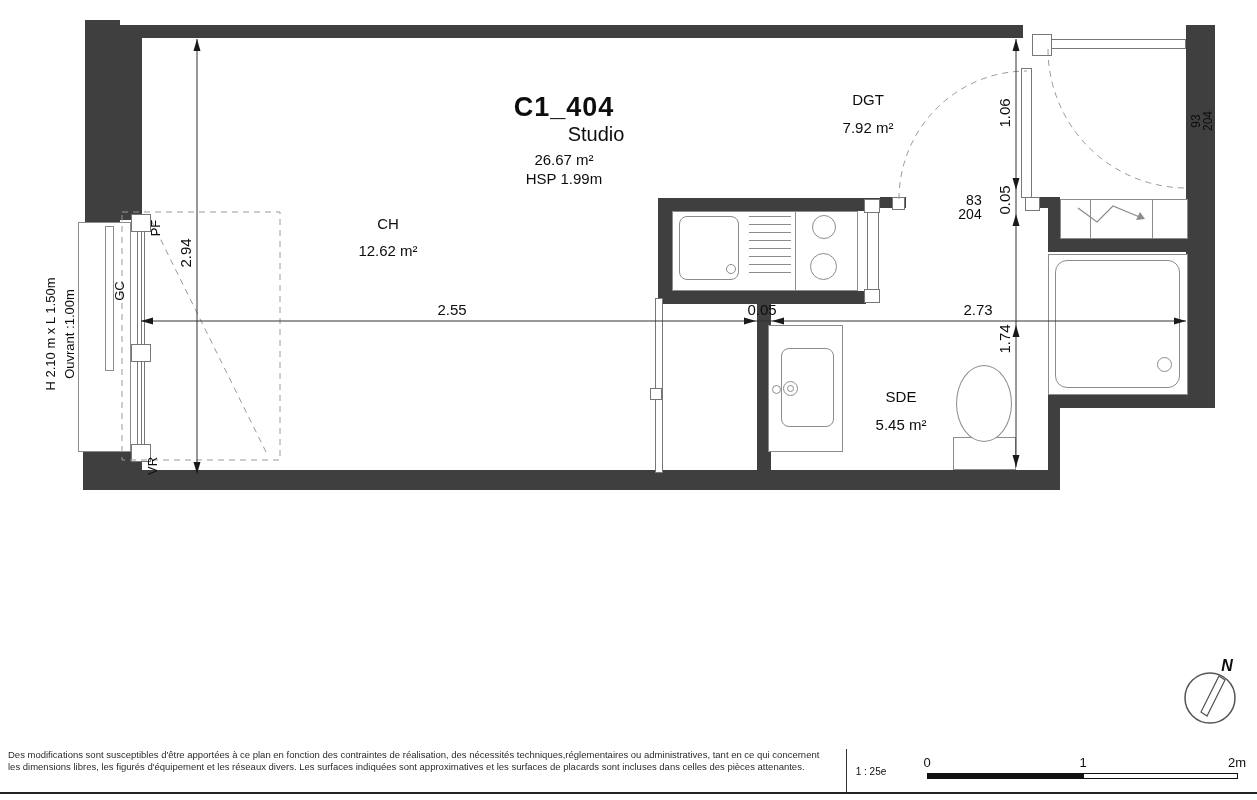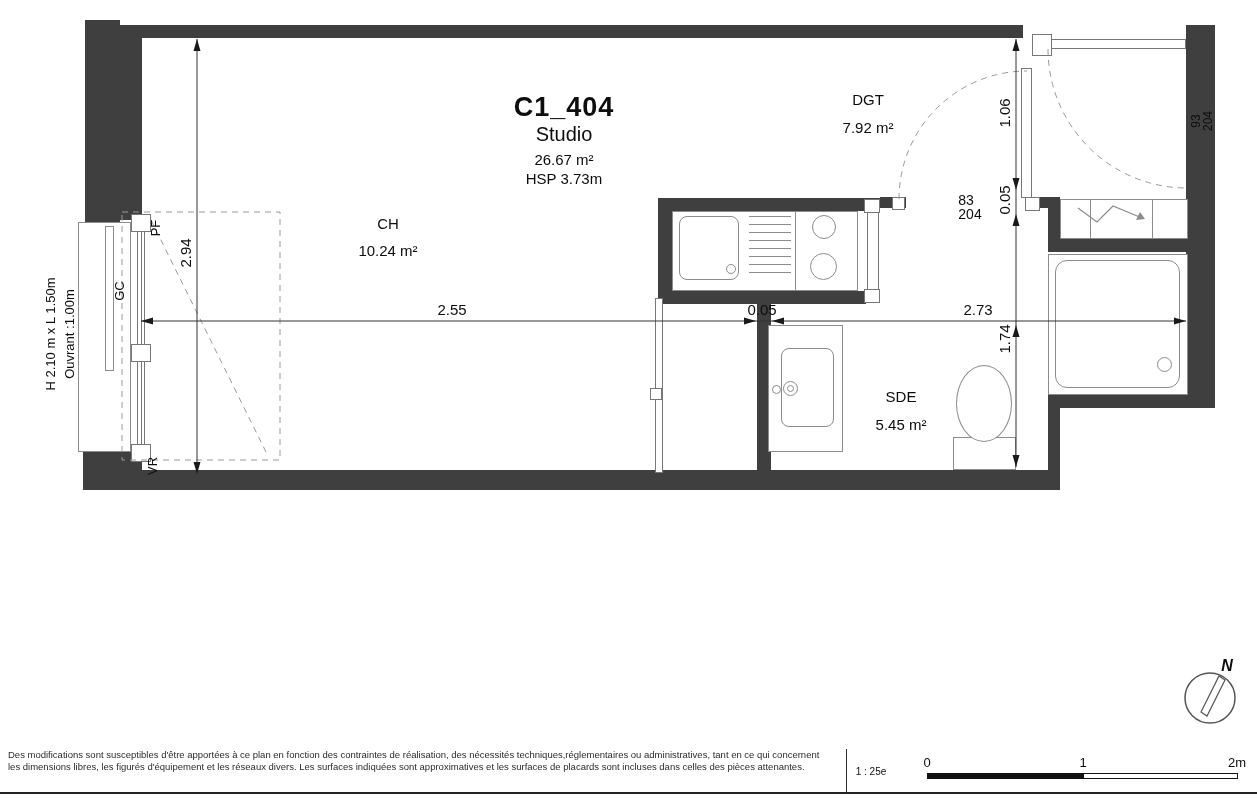--- a/index.html
+++ b/index.html
@@ -7,21 +7,21 @@
          font-family:"Liberation Sans", sans-serif;color:#111;}
   .wall{position:absolute;background:var(--wall,#3f3f3f);}
   .box{position:absolute;background:#fff;border:1px solid var(--fixture,#8c8c8c);box-sizing:border-box;}
   .darkbox{border-color:#777;}
   .vline{position:absolute;background:var(--fixture,#8c8c8c);width:1px;}
   .txt{position:absolute;transform:translate(-50%,-50%);white-space:nowrap;color:#0d0d0d;}
   .vtxt{position:absolute;transform:translate(-50%,-50%) rotate(-90deg);white-space:nowrap;color:#0d0d0d;}
   .f27{font-size:27px;font-weight:bold;letter-spacing:1px;}
   .f20{font-size:20px;}
   .f15{font-size:15px;}
-  .f14{font-size:14px;line-height:14px;text-align:left;}
+  .f14{font-size:14px;line-height:14px;text-align:right;}
   .f13{font-size:13px;}
   .f12{font-size:12px;line-height:12px;text-align:center;}
   .f10{font-size:10px;}
   .f9{font-size:9.5px;}
   .dim{stroke:var(--line,#333);stroke-width:1;fill:none;}
   .arrow{fill:#1a1a1a;stroke:none;}
   .dash{stroke:var(--dash,#9a9a9a);stroke-width:1;fill:none;stroke-dasharray:6 5;}
   .fix{stroke:var(--fixture,#8c8c8c);stroke-width:1.2;fill:none;}
   .drainer{position:absolute;background:repeating-linear-gradient(to bottom,var(--fixture,#8c8c8c) 0 1px,transparent 1px 8px);}
   .circ{position:absolute;border:1px solid var(--fixture,#8c8c8c);border-radius:50%;background:#fff;box-sizing:border-box;}
@@ -129,26 +129,26 @@
       <polygon class="arrow" points="1016,467 1012.5,455 1019.5,455"></polygon>
     </g>
 
     <g>
       <circle cx="1210" cy="698" r="25" style="stroke:#555;fill:none;stroke-width:1.5"></circle>
       <polygon points="1201,712 1207,716 1225,680 1219,676" style="fill:#fff;stroke:#555;stroke-width:1.2"></polygon>
     </g>
   </svg>
 
   <div class="txt f27" style="left:564px;top:107px">C1_404</div>
-  <div class="txt f20" style="left:564px;top:134px">Studio</div>
+  <div class="txt f20" style="left:596px;top:134px">Studio</div>
   <div class="txt f15" style="left:564px;top:159px">26.67 m²</div>
-  <div class="txt f15" style="left:564px;top:178px">HSP 3.73m</div>
+  <div class="txt f15" style="left:564px;top:178px">HSP 1.99m</div>
 
   <div class="txt f15" style="left:388px;top:223px">CH</div>
-  <div class="txt f15" style="left:388px;top:250px">10.24 m²</div>
+  <div class="txt f15" style="left:388px;top:250px">12.62 m²</div>
   <div class="txt f15" style="left:868px;top:99px">DGT</div>
   <div class="txt f15" style="left:868px;top:127px">7.92 m²</div>
   <div class="txt f15" style="left:901px;top:396px">SDE</div>
   <div class="txt f15" style="left:901px;top:424px">5.45 m²</div>
 
   <div class="txt f15" style="left:452px;top:309px">2.55</div>
   <div class="txt f15" style="left:762px;top:309px">0.05</div>
   <div class="txt f15" style="left:978px;top:309px">2.73</div>
   <div class="vtxt f15" style="left:185px;top:253px">2.94</div>
   <div class="vtxt f15" style="left:1004px;top:113px">1.06</div>

